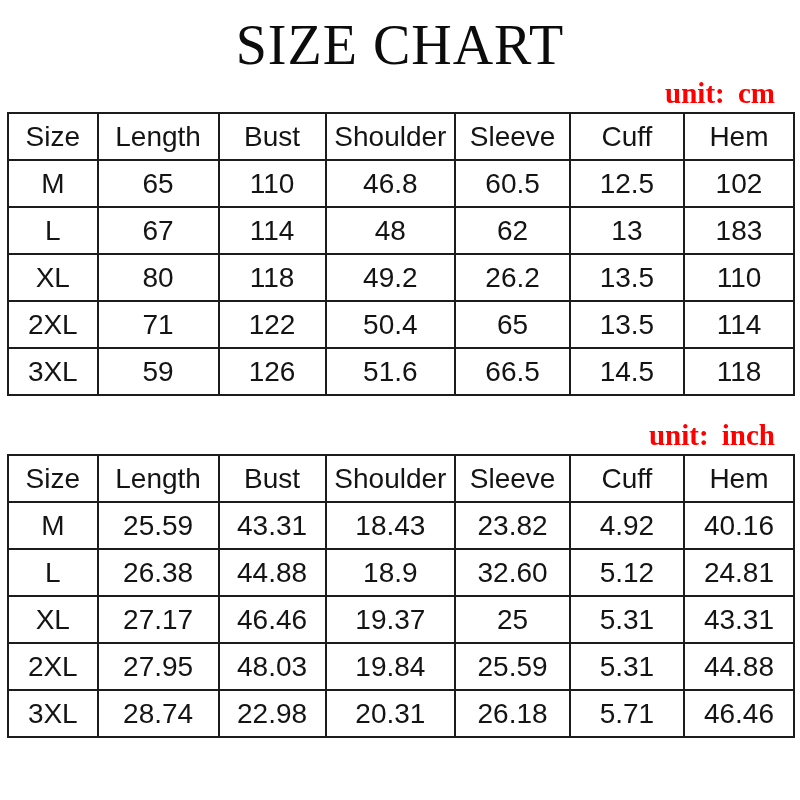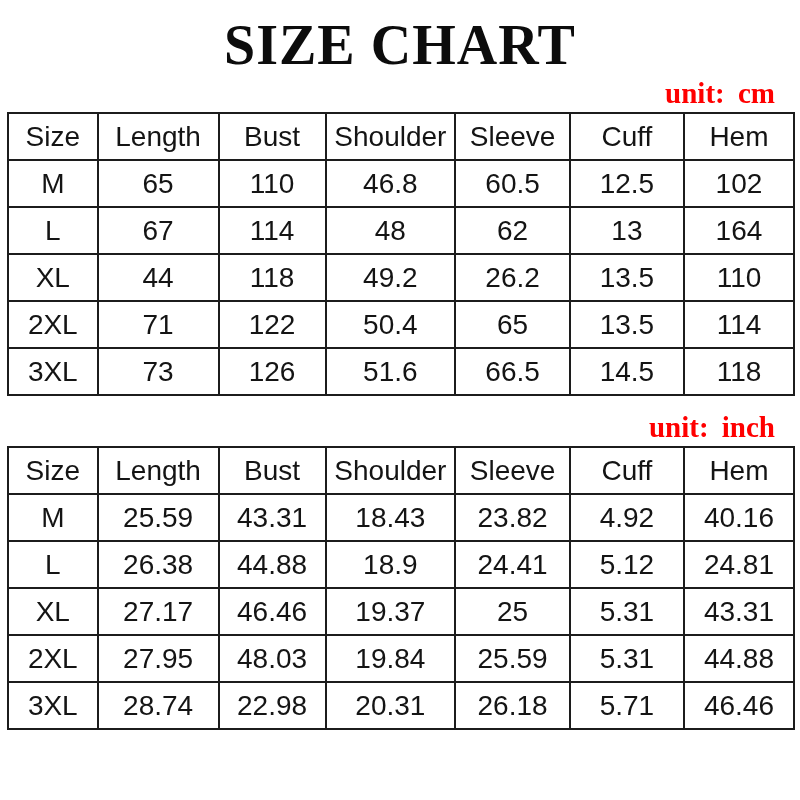--- a/index.html
+++ b/index.html
@@ -12,39 +12,39 @@
     height: 800px;
     overflow: hidden;
     font-family: "Liberation Sans", sans-serif;
     color: #1a1a1a;
     box-sizing: border-box;
   }
   .page-title {
     margin: 14px 0 0 0;
     text-align: center;
     font-family: "Liberation Serif", serif;
-    font-weight: bold;
+    font-weight: normal;
     font-size: 56px;
     line-height: 62px;
     letter-spacing: 1px;
     color: #0c0c0c;
   }
   .unit-label {
     margin: 2px 25px 4px 0;
     text-align: right;
     font-family: "Liberation Serif", serif;
     font-weight: bold;
     font-size: 29px;
     line-height: 30px;
     color: #ff0000;
     word-spacing: 6px;
     padding-left: 46px;
   }
   .unit-label.second {
-    margin-top: 16px;
+    margin-top: 24px;
   }
   table.size-table {
     border-collapse: collapse;
     table-layout: fixed;
     width: 788px;
     margin-left: 7px;
     padding-left: 12px;
   }
   table.size-table th,
   table.size-table td {
@@ -99,43 +99,43 @@
         <td>12.5</td>
         <td>102</td>
       </tr>
       <tr>
         <td>L</td>
         <td>67</td>
         <td>114</td>
         <td>48</td>
         <td>62</td>
         <td>13</td>
-        <td>164</td>
+        <td>183</td>
       </tr>
       <tr>
         <td>XL</td>
-        <td>44</td>
+        <td>80</td>
         <td>118</td>
         <td>49.2</td>
         <td>26.2</td>
         <td>13.5</td>
         <td>110</td>
       </tr>
       <tr>
         <td>2XL</td>
         <td>71</td>
         <td>122</td>
         <td>50.4</td>
         <td>65</td>
         <td>13.5</td>
         <td>114</td>
       </tr>
       <tr>
         <td>3XL</td>
-        <td>73</td>
+        <td>59</td>
         <td>126</td>
         <td>51.6</td>
         <td>66.5</td>
         <td>14.5</td>
         <td>118</td>
       </tr>
     </tbody>
   </table>
 
 <div class="unit-label second">unit: inch</div>
@@ -169,21 +169,21 @@
         <td>18.43</td>
         <td>23.82</td>
         <td>4.92</td>
         <td>40.16</td>
       </tr>
       <tr>
         <td>L</td>
         <td>26.38</td>
         <td>44.88</td>
         <td>18.9</td>
-        <td>24.41</td>
+        <td>32.60</td>
         <td>5.12</td>
         <td>24.81</td>
       </tr>
       <tr>
         <td>XL</td>
         <td>27.17</td>
         <td>46.46</td>
         <td>19.37</td>
         <td>25</td>
         <td>5.31</td>

